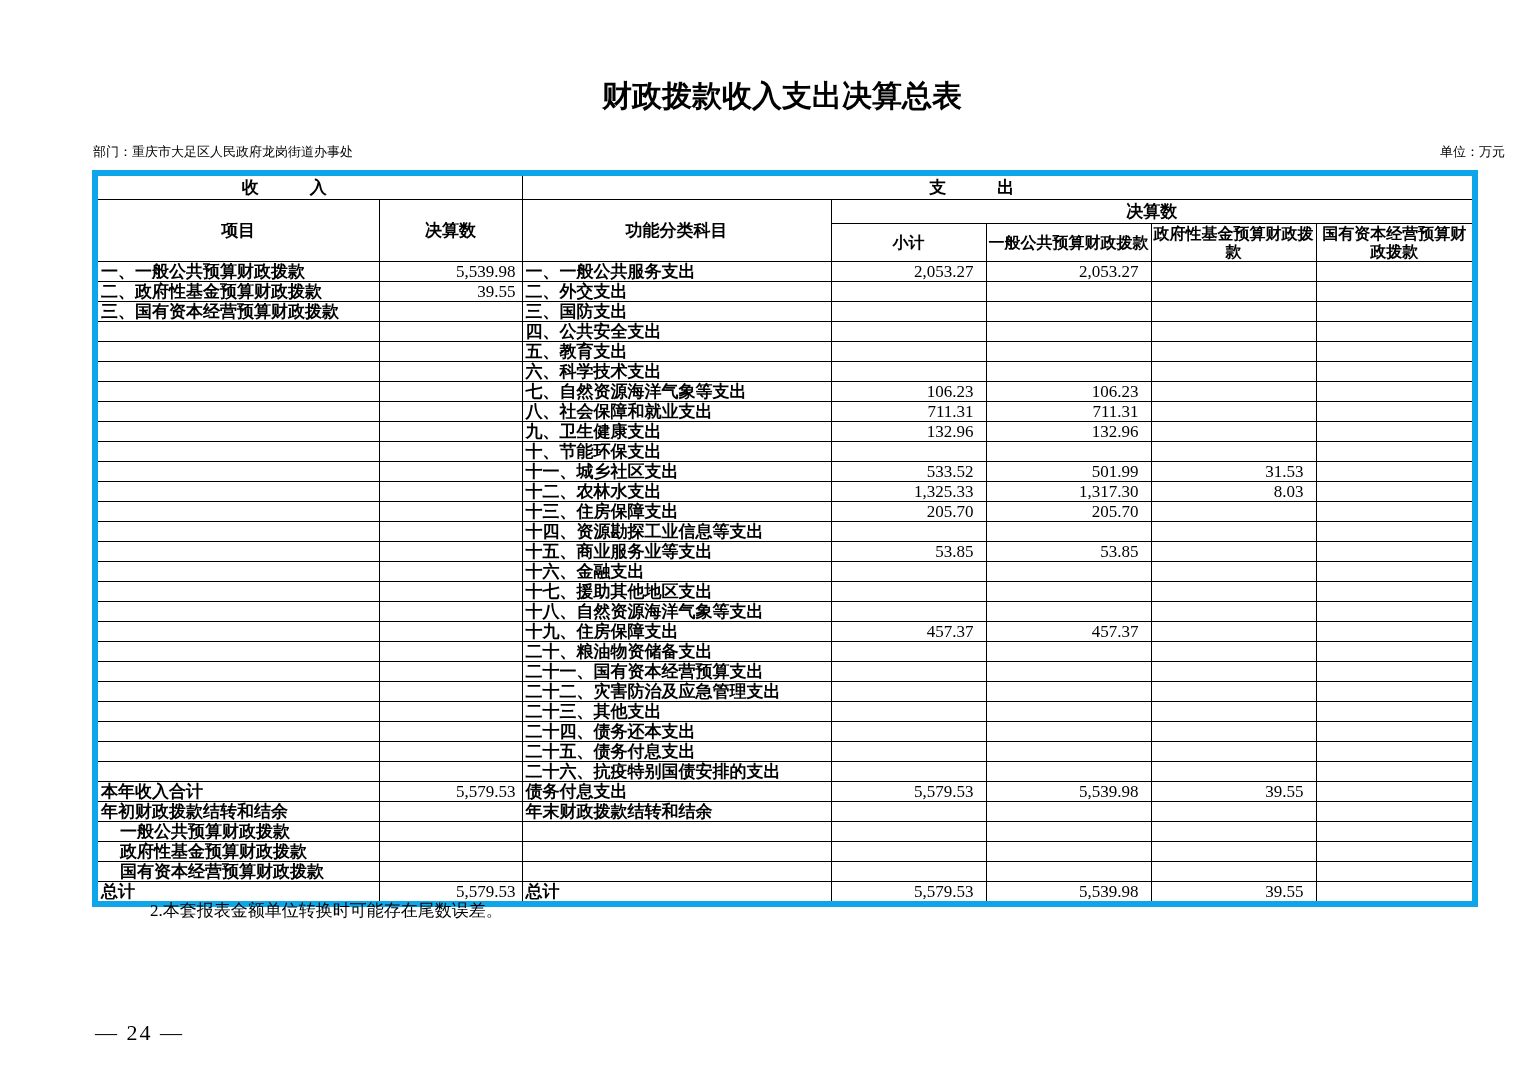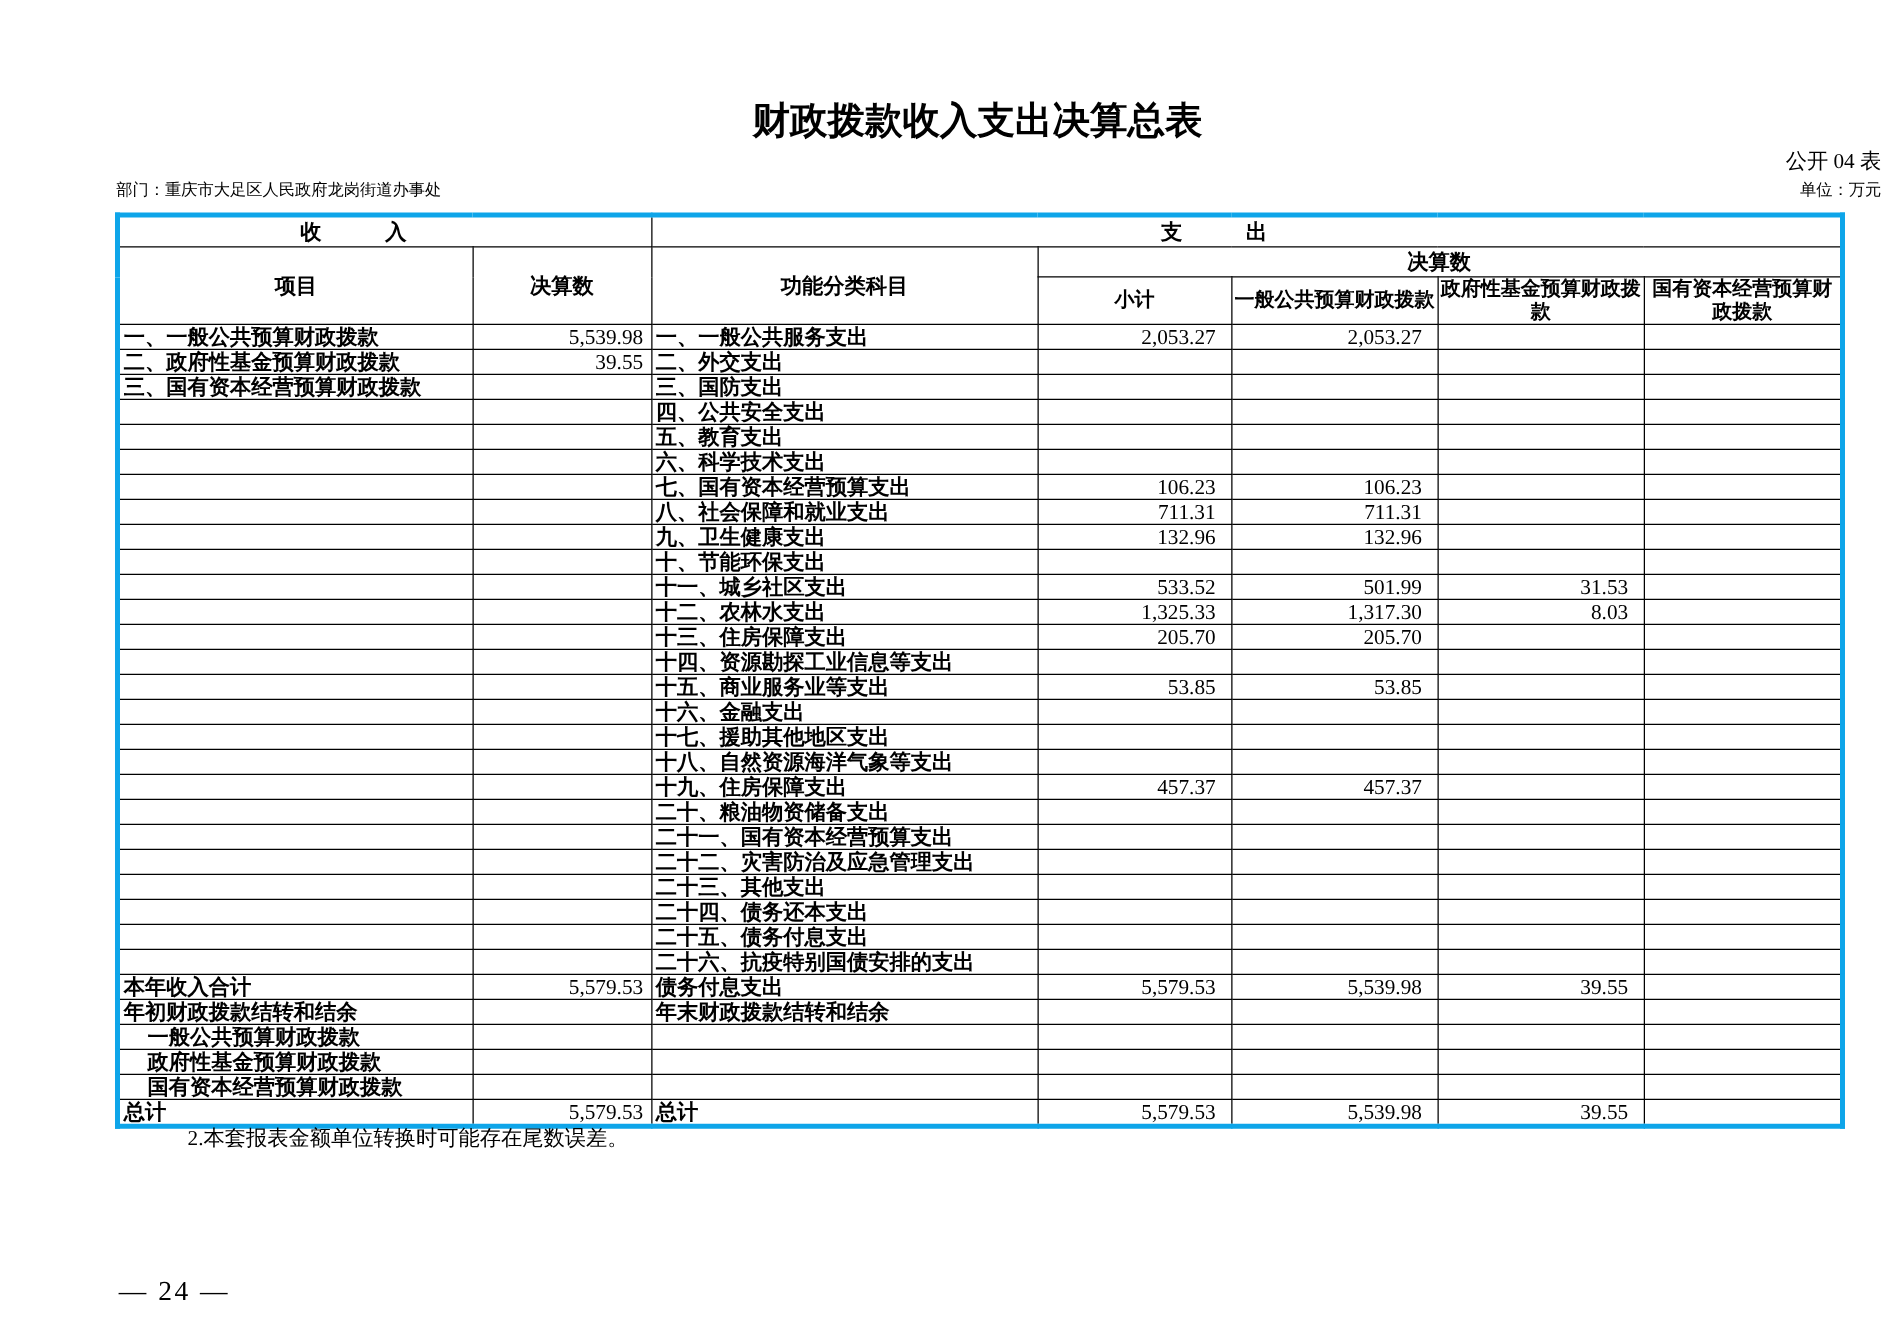--- a/index.html
+++ b/index.html
@@ -20,21 +20,21 @@
   }
   .meta-line {
     position:absolute; left:93px; top:143px; width:1412px;
     display:flex; justify-content:space-between; font-size:13px;
   }
 
   table.fin-table {
     position:absolute; left:92px; top:170px;
     width:1380px; height:727px;
     border-collapse:collapse; table-layout:fixed;
-    border:4px solid #0ea5e9;
+    border:6px solid #0ea5e9;
   }
   .fin-table th, .fin-table td {
     border:1px solid #000; vertical-align:middle;
     overflow:hidden; white-space:nowrap; padding:0;
   }
   .fin-table th { font-size:17px; font-weight:700; text-align:center; }
   tr.hdr1 { height:20px; }
   tr.hdr2 { height:19px; }
   tr.hdr3 { height:38px; }
   tr.hdr3 th { font-size:16px; white-space:normal; line-height:18px; font-weight:700; }
@@ -58,21 +58,20 @@
     font-size:22px; letter-spacing:2px;
   }
 </style>
 </head>
 <body>
 
 <div class="page">
 
   <div class="title">财政拨款收入支出决算总表</div>
 
-  <div class="meta-code">公开 04 表</div>
 
   <div class="meta-line">
     <span>部门：重庆市大足区人民政府龙岗街道办事处</span>
     <span>单位：万元</span>
   </div>
 
   <table class="fin-table">
     <colgroup>
       <col style="width:284px">
         <col style="width:143px">
@@ -151,21 +150,21 @@
           <td class="num"></td>
           <td class="lab">六、科学技术支出</td>
           <td class="num num2"></td>
           <td class="num num2"></td>
           <td class="num num2"></td>
           <td class="num num2"></td>
         </tr>
         <tr class="r kind-normal">
           <td class="lab"></td>
           <td class="num"></td>
-          <td class="lab">七、国有资本经营预算支出</td>
+          <td class="lab">七、自然资源海洋气象等支出</td>
           <td class="num num2">106.23</td>
           <td class="num num2">106.23</td>
           <td class="num num2"></td>
           <td class="num num2"></td>
         </tr>
         <tr class="r kind-normal">
           <td class="lab"></td>
           <td class="num"></td>
           <td class="lab">八、社会保障和就业支出</td>
           <td class="num num2">711.31</td>

